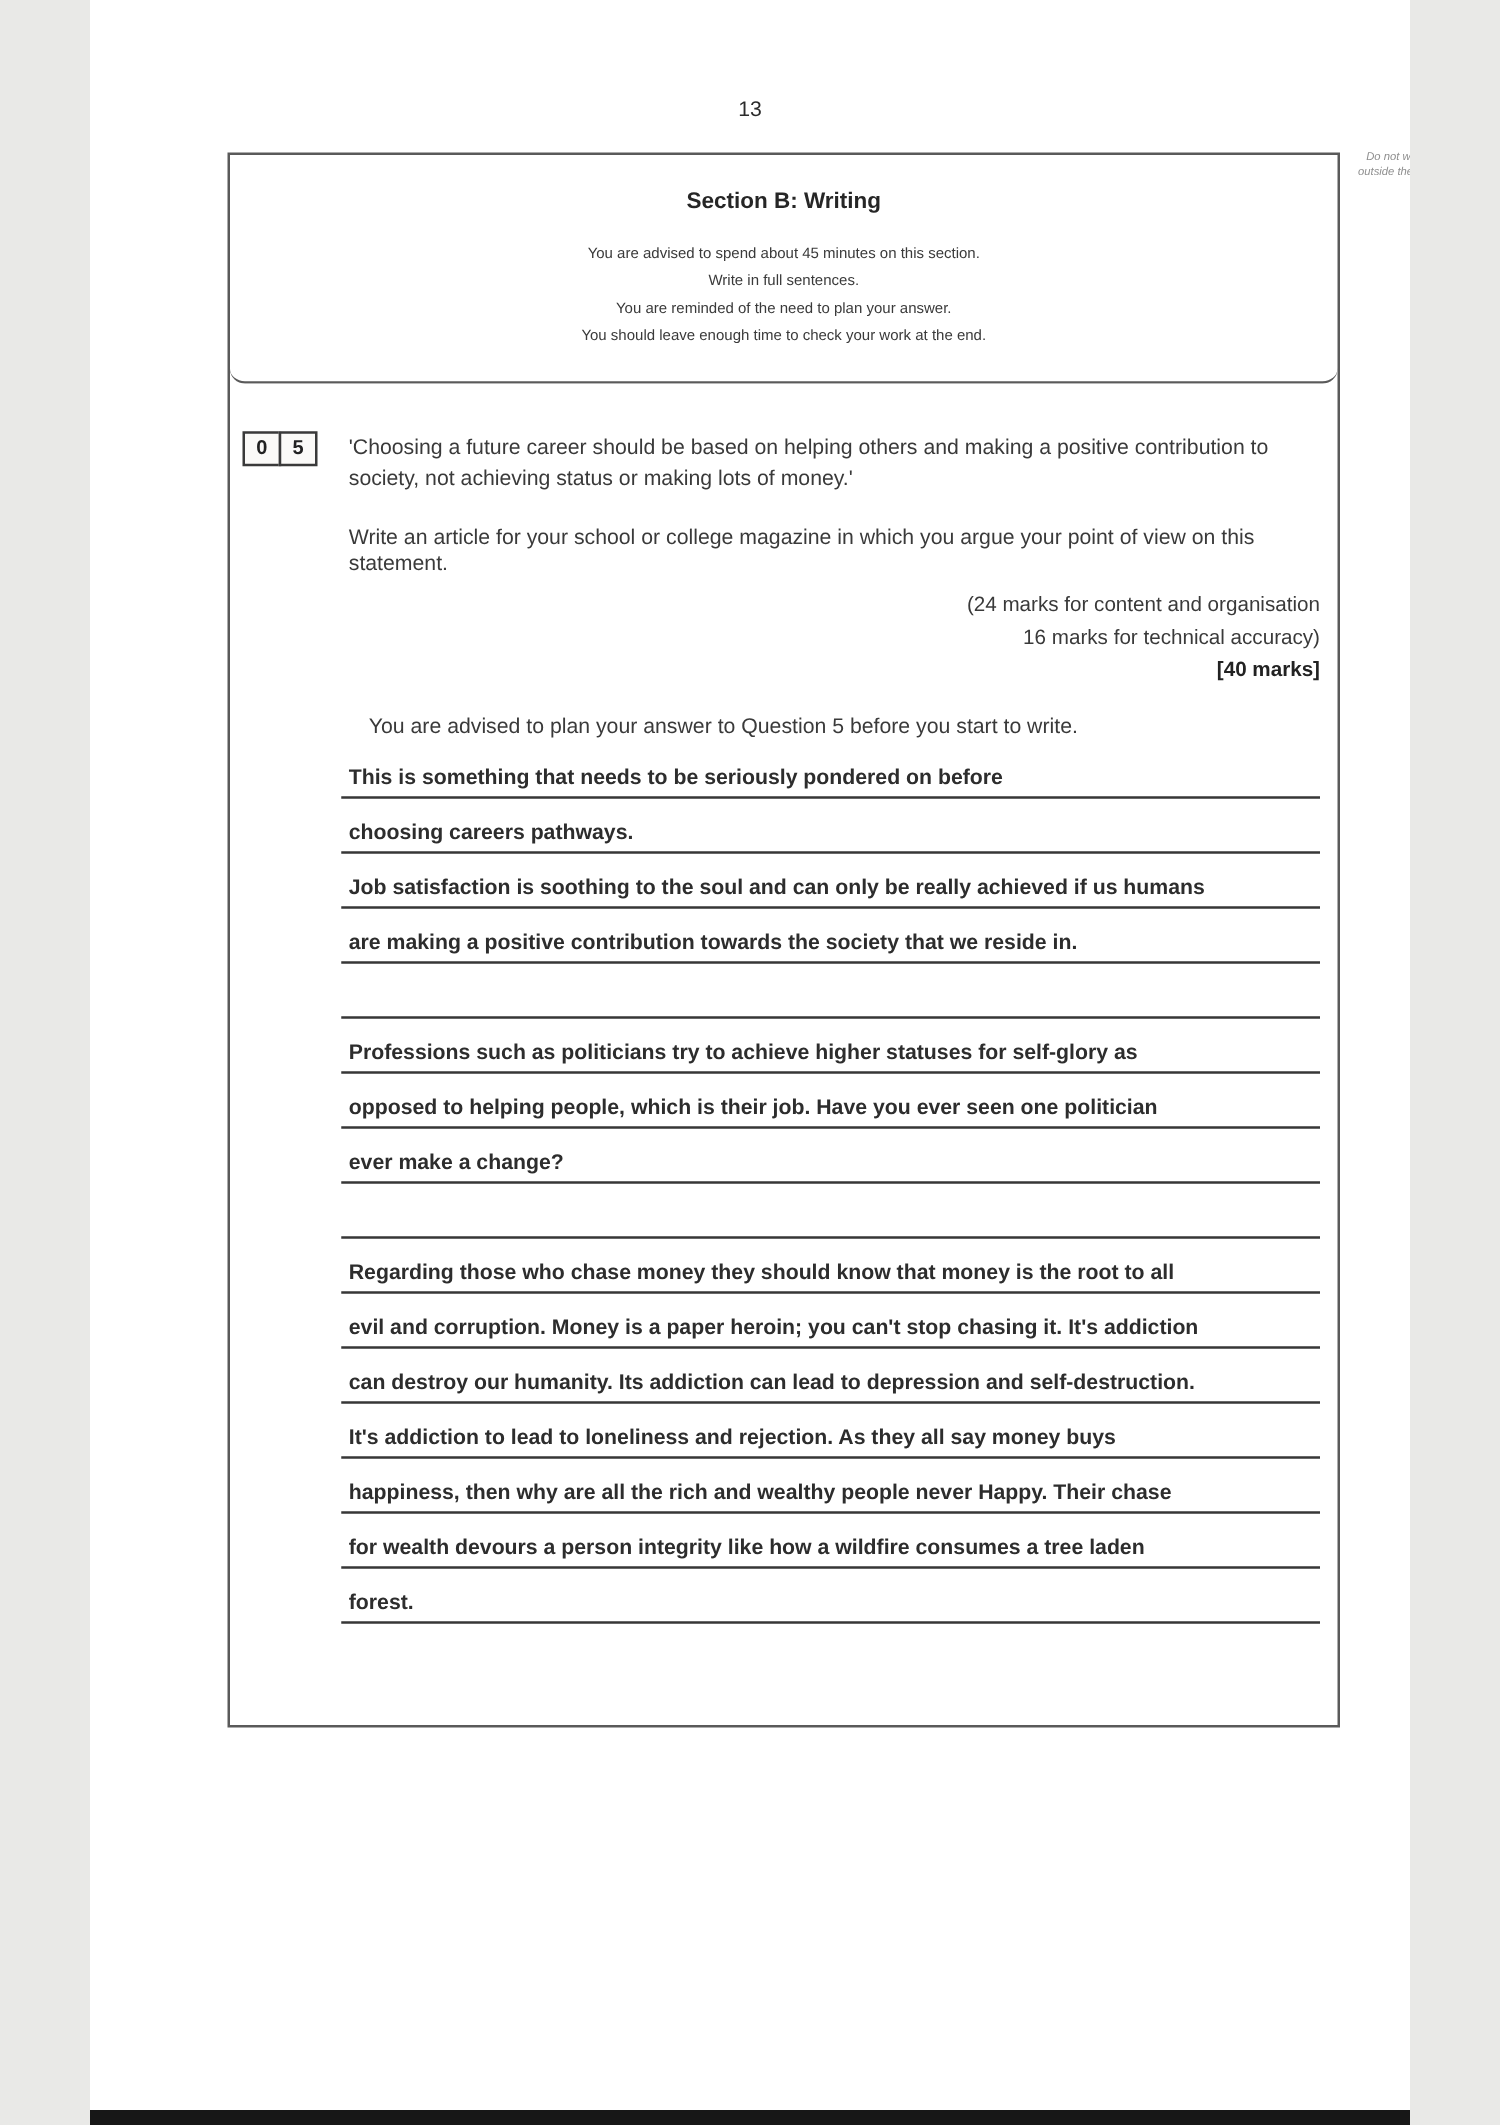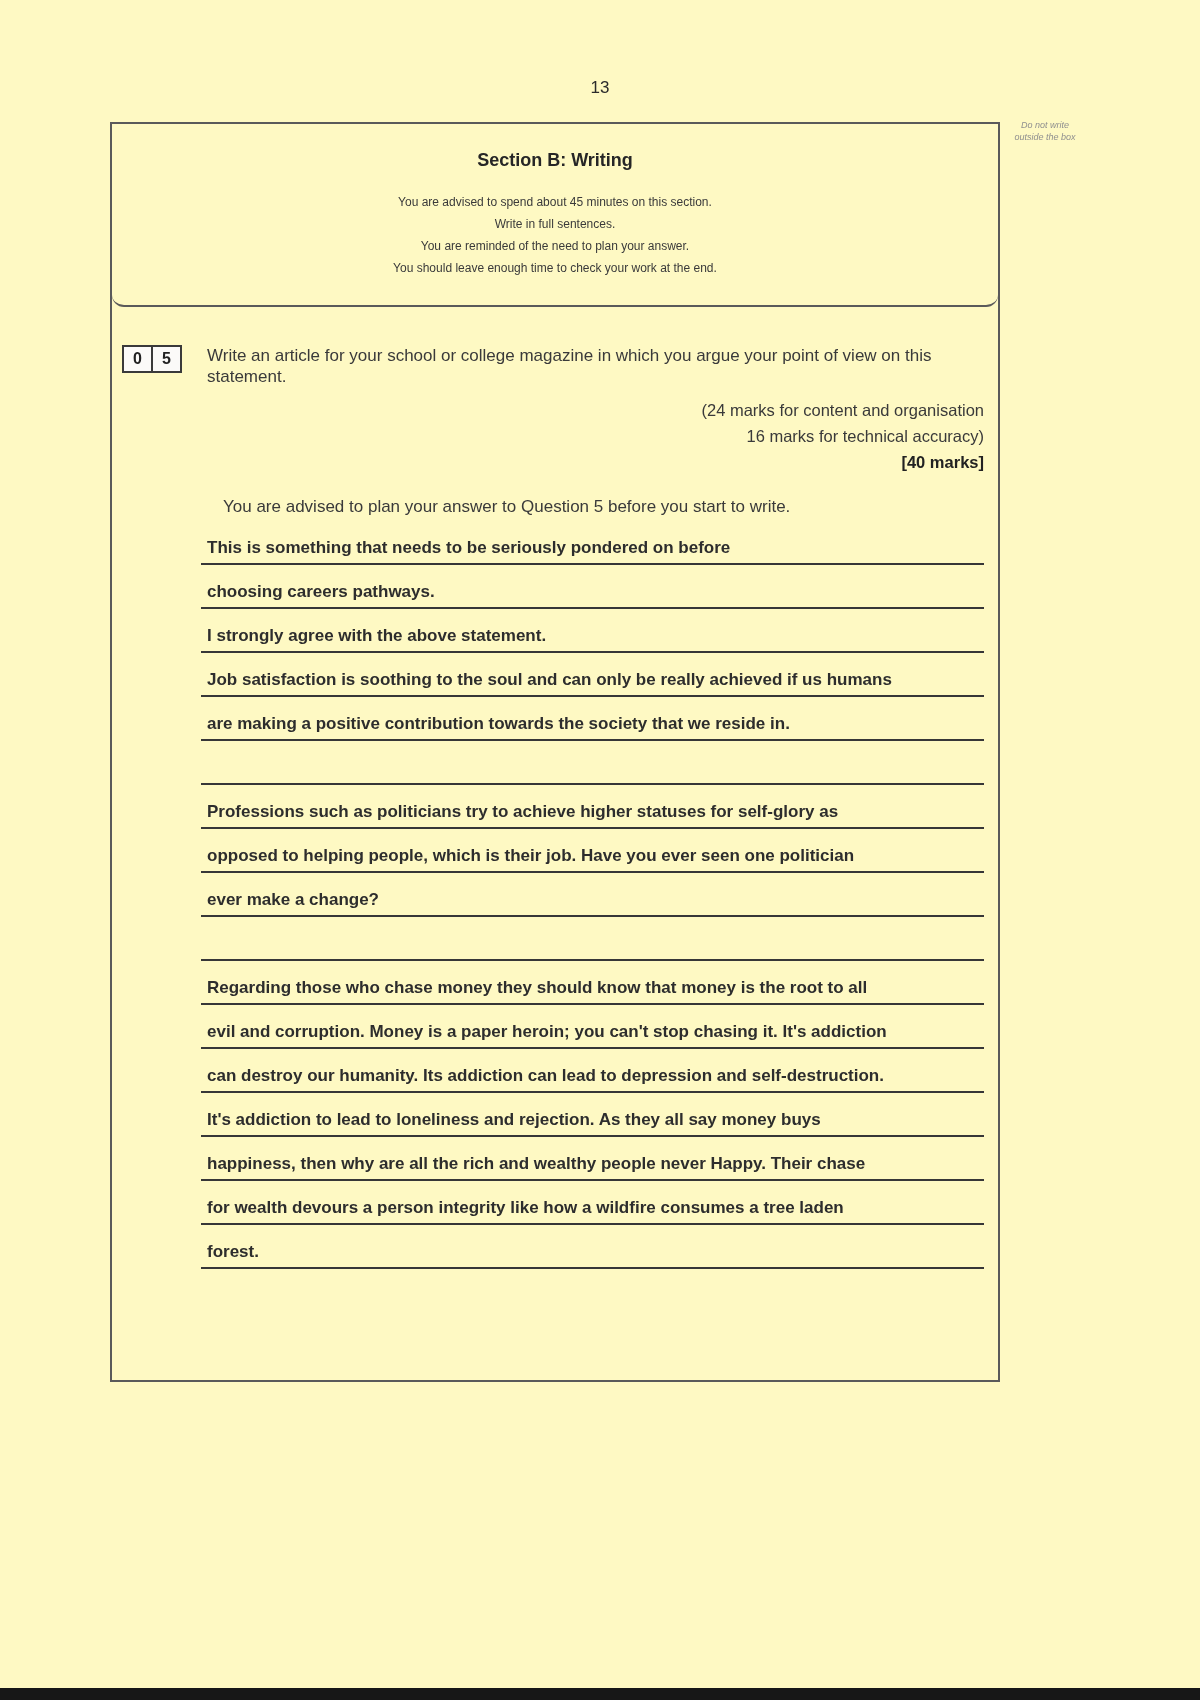--- a/index.html
+++ b/index.html
@@ -1,22 +1,22 @@
 <!DOCTYPE html>
 <html><head>
 <meta charset="utf-8">
 <style>
   * { box-sizing: border-box; }
   html, body { margin: 0; padding: 0; }
   body { background: #e9e9e7; }
   .page {
     position: relative;
-    width: 1200px;
+    width: 1056px;
     height: 1700px;
-    background: #fef9c3;
+    background: #ffffff;
     font-family: "Liberation Sans", sans-serif;
     color: #3a3a3a;
     overflow: hidden;
     margin: 0 auto;
   }
   .page-number {
     position: absolute;
     top: 78px;
     left: 0;
     width: 100%;
@@ -152,35 +152,35 @@
       <div class="instruction">You should leave enough time to check your work at the end.</div>
     </div>
 
     <div class="question-area">
 
       <div class="qnum">
         <span class="qdigit">0</span>
         <span class="qdigit">5</span>
       </div>
 
+      <p class="q-statement">'Choosing a future career should be based on helping others and making a positive contribution to society, not achieving status or making lots of money.'</p>
 
       <p class="q-task">Write an article for your school or college magazine in which you argue your point of view on this statement.</p>
 
       <div class="q-marks">
         <div>(24 marks for content and organisation</div>
         <div>16 marks for technical accuracy)</div>
         <div class="q-marks-total">[40 marks]</div>
       </div>
 
       <p class="q-advice">You are advised to plan your answer to Question 5 before you start to write.</p>
 
       <div class="answer">
         <div class="answer-line">This is something that needs to be seriously pondered on before</div>
         <div class="answer-line">choosing careers pathways.</div>
-        <div class="answer-line">I strongly agree with the above statement.</div>
         <div class="answer-line">Job satisfaction is soothing to the soul and can only be really achieved if us humans</div>
         <div class="answer-line">are making a positive contribution towards the society that we reside in.</div>
         <div class="answer-line"></div>
         <div class="answer-line">Professions such as politicians try to achieve higher statuses for self-glory as</div>
         <div class="answer-line">opposed to helping people, which is their job. Have you ever seen one politician</div>
         <div class="answer-line">ever make a change?</div>
         <div class="answer-line"></div>
         <div class="answer-line">Regarding those who chase money they should know that money is the root to all</div>
         <div class="answer-line">evil and corruption. Money is a paper heroin; you can't stop chasing it. It's addiction</div>
         <div class="answer-line">can destroy our humanity. Its addiction can lead to depression and self-destruction.</div>

